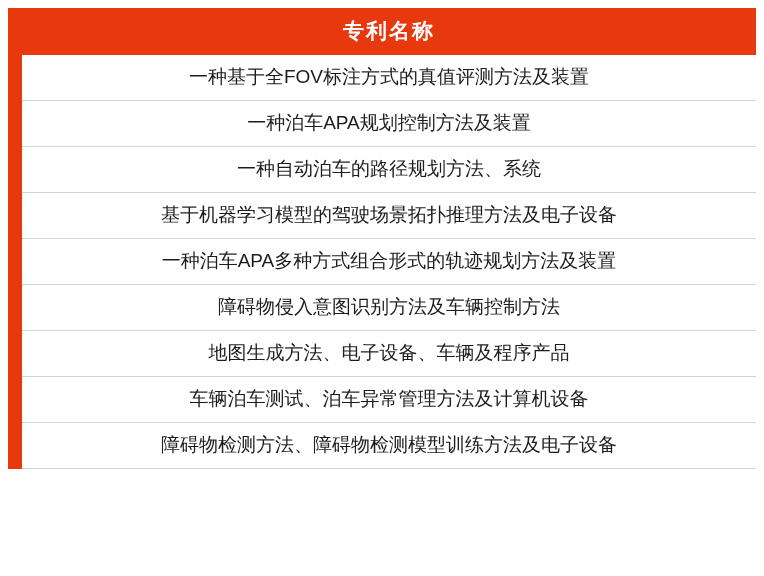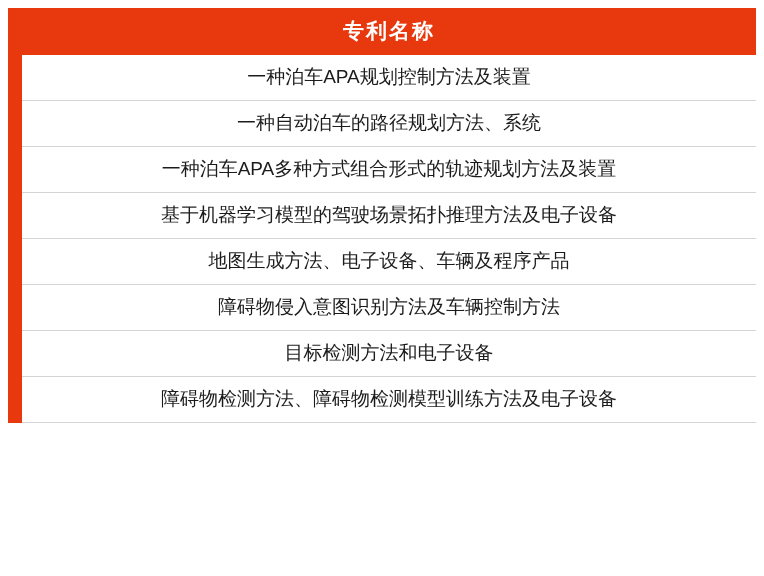--- a/index.html
+++ b/index.html
@@ -64,45 +64,49 @@
       <col class="accent-col">
       <col>
     </colgroup>
     <tbody>
       <tr class="header-row">
         <td class="accent-cell" style="background: rgb(232, 56, 13);"></td>
         <td class="header-cell" style="background: rgb(232, 56, 13);">专利名称</td>
       </tr>
       <tr class="data-row">
         <td class="accent-cell" style="background: rgb(232, 56, 13);"></td>
+        <td class="data-cell">一种基于全FOV标注方式的真值评测方法及装置</td>
+      </tr>
+      <tr class="data-row">
+        <td class="accent-cell" style="background: rgb(232, 56, 13);"></td>
         <td class="data-cell">一种泊车APA规划控制方法及装置</td>
       </tr>
       <tr class="data-row">
         <td class="accent-cell" style="background: rgb(232, 56, 13);"></td>
         <td class="data-cell">一种自动泊车的路径规划方法、系统</td>
       </tr>
       <tr class="data-row">
         <td class="accent-cell" style="background: rgb(232, 56, 13);"></td>
+        <td class="data-cell">基于机器学习模型的驾驶场景拓扑推理方法及电子设备</td>
+      </tr>
+      <tr class="data-row">
+        <td class="accent-cell" style="background: rgb(232, 56, 13);"></td>
         <td class="data-cell">一种泊车APA多种方式组合形式的轨迹规划方法及装置</td>
       </tr>
       <tr class="data-row">
         <td class="accent-cell" style="background: rgb(232, 56, 13);"></td>
-        <td class="data-cell">基于机器学习模型的驾驶场景拓扑推理方法及电子设备</td>
+        <td class="data-cell">障碍物侵入意图识别方法及车辆控制方法</td>
       </tr>
       <tr class="data-row">
         <td class="accent-cell" style="background: rgb(232, 56, 13);"></td>
         <td class="data-cell">地图生成方法、电子设备、车辆及程序产品</td>
       </tr>
       <tr class="data-row">
         <td class="accent-cell" style="background: rgb(232, 56, 13);"></td>
-        <td class="data-cell">障碍物侵入意图识别方法及车辆控制方法</td>
-      </tr>
-      <tr class="data-row">
-        <td class="accent-cell" style="background: rgb(232, 56, 13);"></td>
-        <td class="data-cell">目标检测方法和电子设备</td>
+        <td class="data-cell">车辆泊车测试、泊车异常管理方法及计算机设备</td>
       </tr>
       <tr class="data-row">
         <td class="accent-cell" style="background: rgb(232, 56, 13);"></td>
         <td class="data-cell">障碍物检测方法、障碍物检测模型训练方法及电子设备</td>
       </tr>
     </tbody>
   </table>
 </div>
 
 </body></html>

